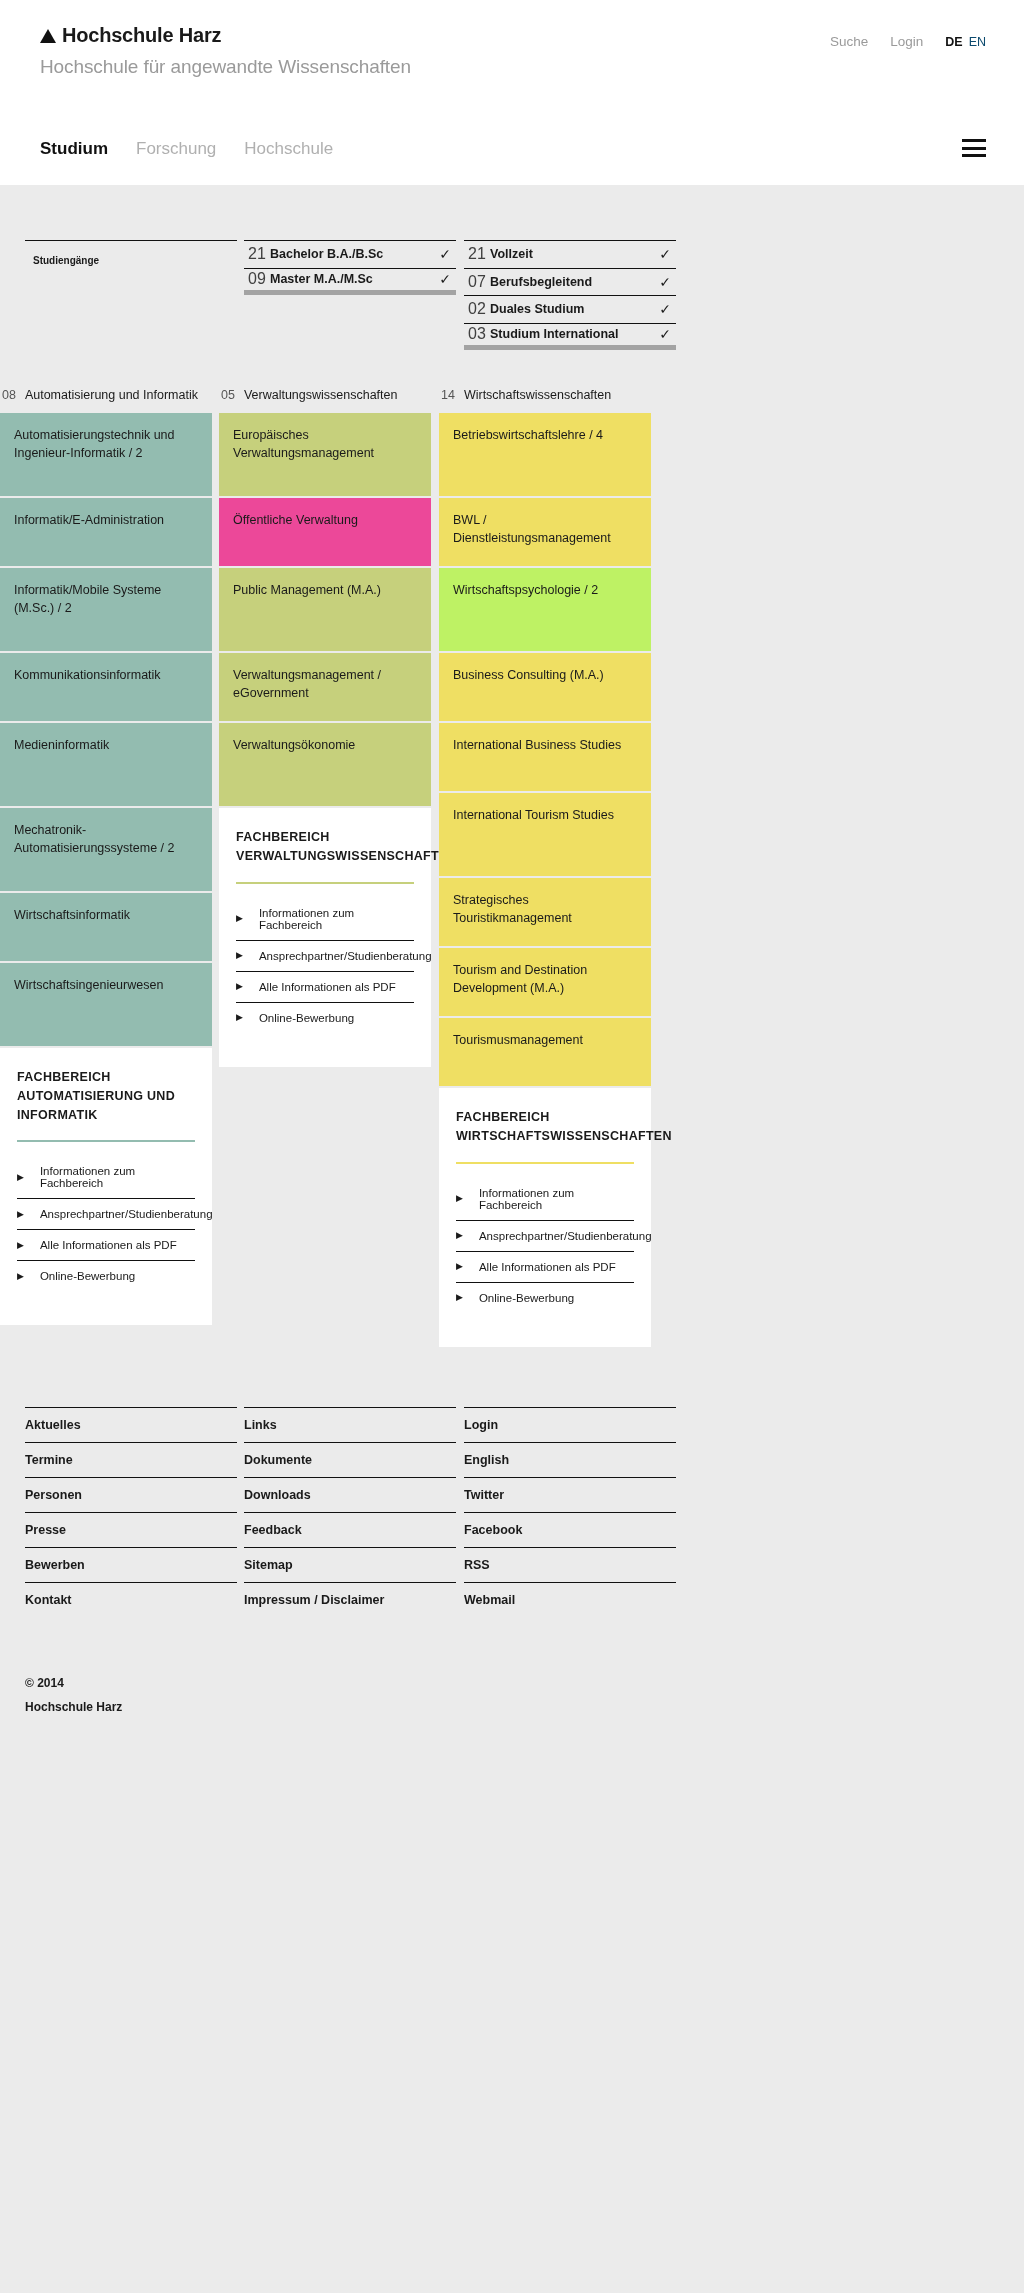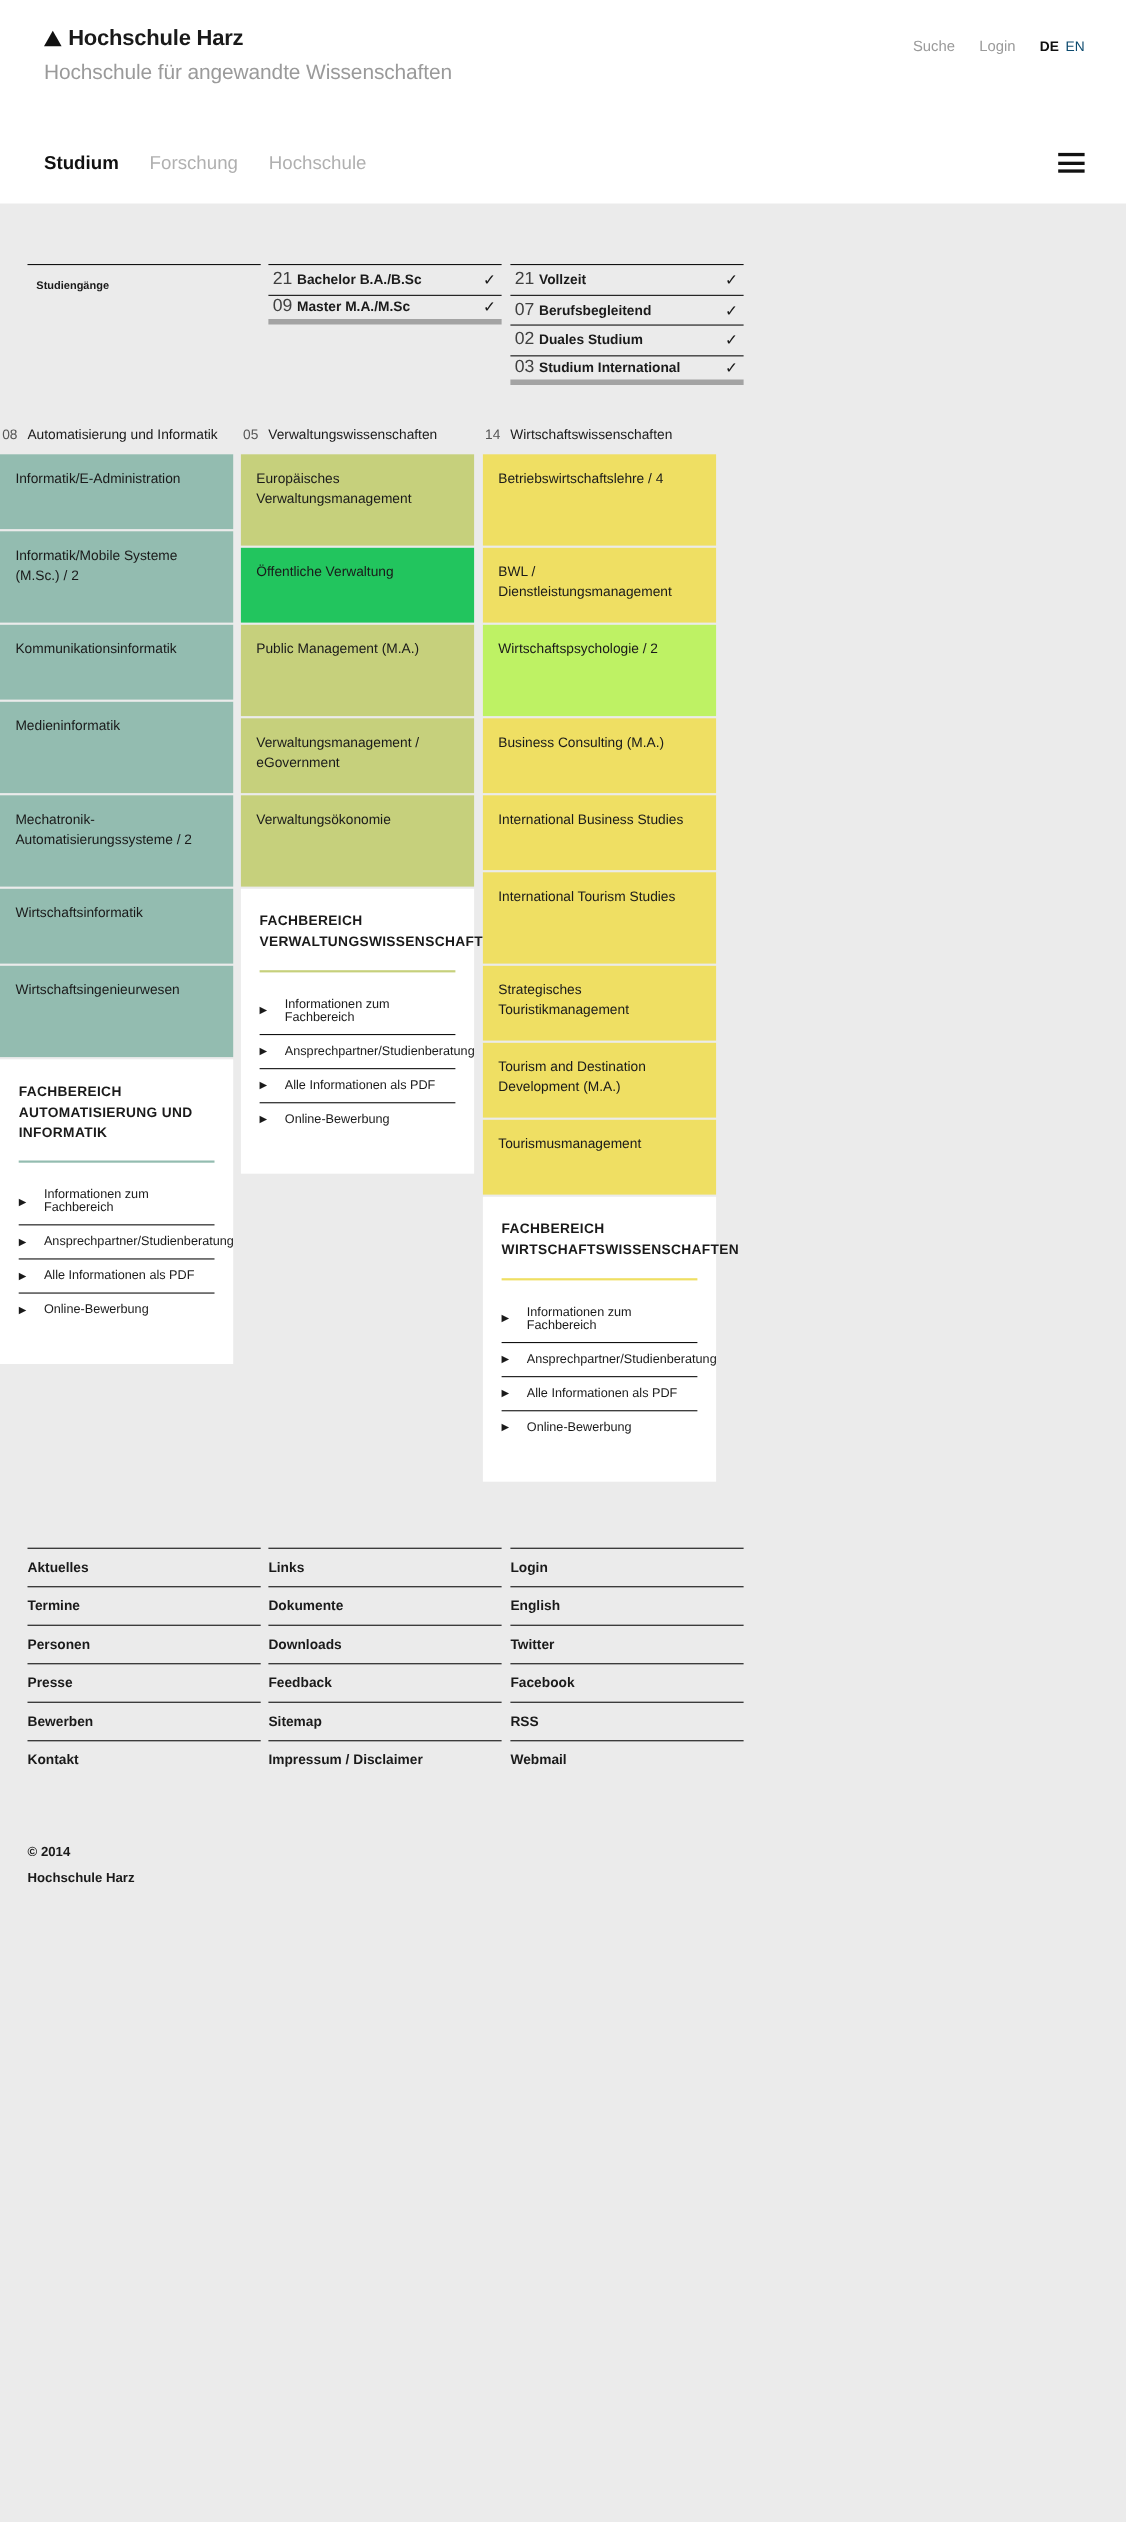--- a/index.html
+++ b/index.html
@@ -148,20 +148,21 @@
         </div>
     </div>
   </div>
 
   <div class="results" id="results">
       <div class="rcol">
         <div class="rhead">
           <span class="n">08</span>
           <span>Automatisierung und Informatik</span>
         </div>
+        <div class="tile h2" style="background: rgb(147, 188, 176);"><span>Automatisierungstechnik und Ingenieur-Informatik / 2</span></div>
         <div class="tile h1" style="background: rgb(147, 188, 176);"><span>Informatik/E-Administration</span></div>
         <div class="tile h2" style="background: rgb(147, 188, 176);"><span>Informatik/Mobile Systeme (M.Sc.) / 2</span></div>
         <div class="tile h1" style="background: rgb(147, 188, 176);"><span>Kommunikationsinformatik</span></div>
         <div class="tile h2" style="background: rgb(147, 188, 176);"><span>Medieninformatik</span></div>
         <div class="tile h2" style="background: rgb(147, 188, 176);"><span>Mechatronik-Automatisierungssysteme / 2</span></div>
         <div class="tile h1" style="background: rgb(147, 188, 176);"><span>Wirtschaftsinformatik</span></div>
         <div class="tile h2" style="background: rgb(147, 188, 176);"><span>Wirtschaftsingenieurwesen</span></div>
         <div class="infobox">
           <h4>FACHBEREICH AUTOMATISIERUNG UND INFORMATIK</h4>
           <div class="rule" style="background: rgb(147, 188, 176);"></div>
@@ -184,21 +185,21 @@
             </li>
           </ul>
         </div>
       </div>
       <div class="rcol c2">
         <div class="rhead">
           <span class="n">05</span>
           <span>Verwaltungswissenschaften</span>
         </div>
         <div class="tile h2" style="background: rgb(198, 208, 124);"><span>Europäisches Verwaltungsmanagement</span></div>
-        <div class="tile h1" style="background: #22c55e;"><span>Öffentliche Verwaltung</span></div>
+        <div class="tile h1" style="background: #ec4899;"><span>Öffentliche Verwaltung</span></div>
         <div class="tile h2" style="background: rgb(198, 208, 124);"><span>Public Management (M.A.)</span></div>
         <div class="tile h1" style="background: rgb(198, 208, 124);"><span>Verwaltungsmanagement / eGovernment</span></div>
         <div class="tile h2" style="background: rgb(198, 208, 124);"><span>Verwaltungsökonomie</span></div>
         <div class="infobox">
           <h4>FACHBEREICH VERWALTUNGSWISSENSCHAFTEN</h4>
           <div class="rule" style="background: rgb(198, 208, 124);"></div>
           <ul class="ilist">
             <li>
               <span class="arr">▶</span>
               <span>Informationen zum Fachbereich</span>

